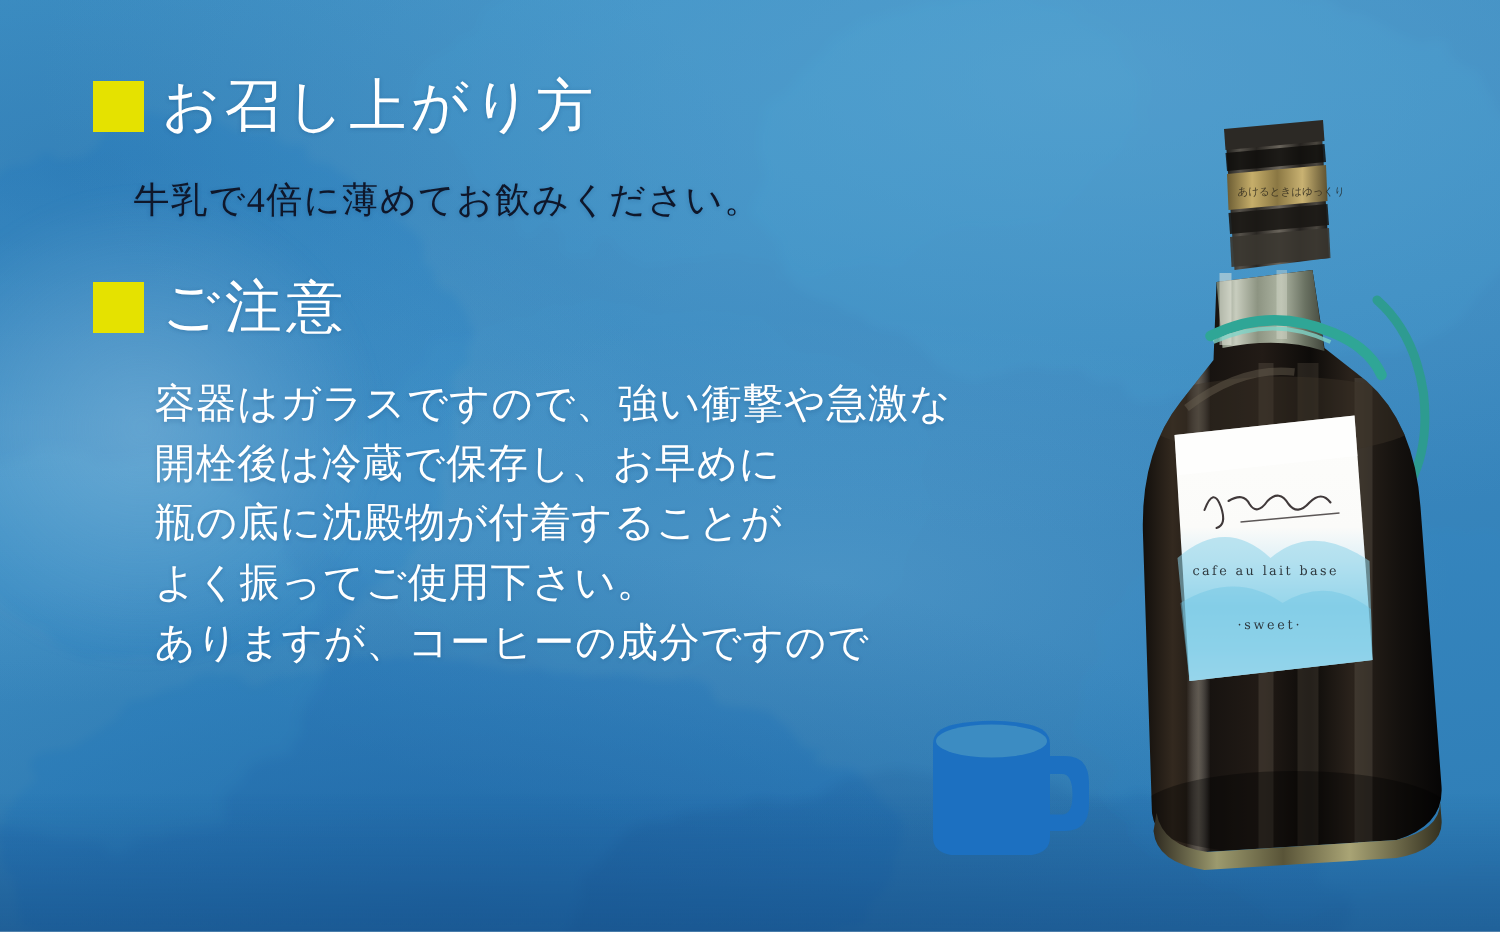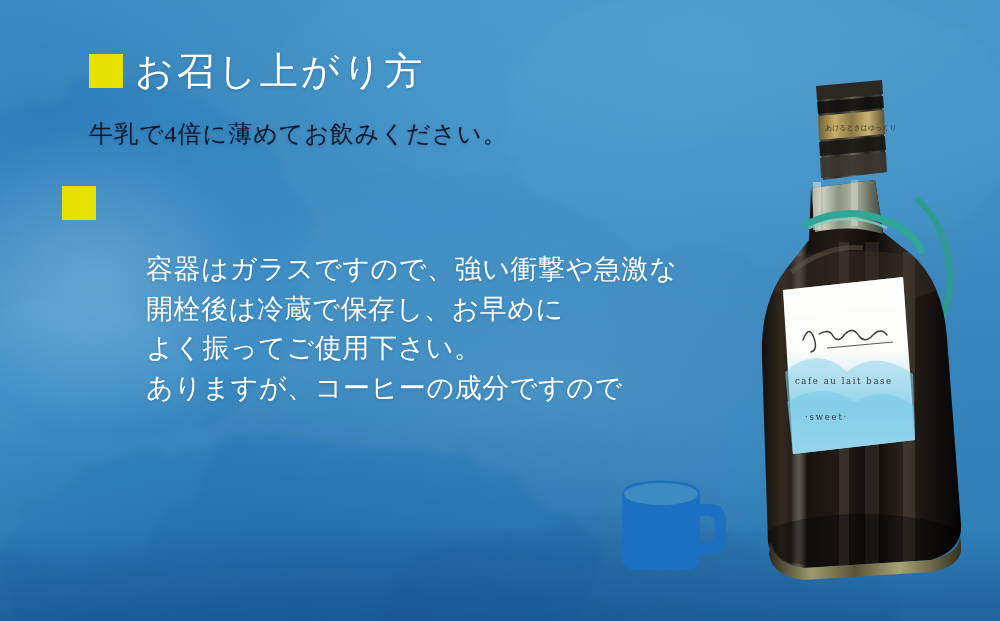--- a/index.html
+++ b/index.html
@@ -72,21 +72,21 @@
   }
   .heading-text {
     font-size: 38px;
     line-height: 1;
     letter-spacing: 3px;
     color: #ffffff;
     text-shadow: 0 1px 3px rgba(18,70,120,.30);
     white-space: nowrap;
   }
 
-  .heading-1 { left: 62px; top: 52px; margin-left: 27px; }
+  .heading-1 { left: 62px; top: 52px; }
   .heading-2 { left: 62px; top: 186px; }
 
   .lead {
     position: absolute;
     left: 89px;
     top: 118px;
     font-size: 24px;
     line-height: 1.35;
     letter-spacing: 1px;
     color: #0f172a;
@@ -98,21 +98,21 @@
     position: absolute;
     left: 103px;
     top: 250px;
     width: 590px;
     font-size: 27px;
     line-height: 1.47;
     letter-spacing: .6px;
     color: #ffffff;
     text-shadow: 0 1px 3px rgba(18,70,120,.28);
   }
-  .body-block .ln { display: block; white-space: nowrap; margin-left: 43px; }
+  .body-block .ln { display: block; white-space: nowrap; }
 
   
   .mug {
     position: absolute;
     left: 614px;
     top: 470px;
     width: 120px;
     height: 110px;
   }
 
@@ -179,25 +179,27 @@
       <span class="bullet"></span>
       <span class="heading-text">お召し上がり方</span>
     </div>
 
     <div class="lead">
       <span class="ln">牛乳で4倍に薄めてお飲みください。</span>
     </div>
 
     <div class="heading heading-2">
       <span class="bullet"></span>
+      <span class="heading-text">ご注意</span>
     </div>
 
     <div class="body-block">
       <span class="ln">容器はガラスですので、強い衝撃や急激な</span>
       <span class="ln">開栓後は冷蔵で保存し、お早めに</span>
+      <span class="ln">瓶の底に沈殿物が付着することが</span>
       <span class="ln">よく振ってご使用下さい。</span>
       <span class="ln">ありますが、コーヒーの成分ですので</span>
     </div>
   </div>
 
   <svg class="mug" viewBox="0 0 120 110" width="120" height="110">
     <g fill="#1c70c1">
       <path d="M8,26 Q8,16 22,13 Q48,8 72,13 Q86,16 86,26 L86,88 Q86,98 74,100 L20,100 Q8,98 8,88 Z"></path>
       <path d="M86,34 L96,34 Q112,34 112,52 L112,66 Q112,84 96,84 L86,84 L86,73 L94,73 Q101,73 101,60 Q101,46 94,46 L86,46 Z"></path>
     </g>
@@ -310,16 +312,16 @@
         <path d="M50,300 Q82,272 112,300 Q140,276 178,302 L180,368 L58,382 Z" fill="#8ed3ea" opacity=".55"></path>
         <path d="M52,330 Q88,308 120,330 Q150,312 179,334 L180,368 L58,382 Z" fill="#6fc6e4" opacity=".45"></path>
 
         <path d="M68,268 q6,-16 11,-2 q4,12 -3,14 M84,262 q10,-6 14,2 q5,8 12,-2 q8,-8 14,2 q6,8 14,-1 q8,-8 14,0" stroke="#40393a" stroke-width="1.4" fill="none" stroke-linecap="round"></path>
         <path d="M92,276 L158,270" stroke="#40393a" stroke-width="1" fill="none" opacity=".85"></path>
       </g>
     </svg>
 
     <div class="label-script" style="left:58px; top:250px; font-size:9px; opacity:0;">summer poetry</div>
     <div class="label-script" style="left:60px; top:304px; font-size:8.5px; font-style:normal; letter-spacing:1.6px; color:#2f3a40;">cafe au lait base</div>
-    <div class="label-script" style="left:70px; top:340px; font-size:8.5px; font-style:normal; letter-spacing:1.8px; color:#2f3a40;">·sweet·</div>
+    <div class="label-script" style="left:90px; top:340px; font-size:8.5px; font-style:normal; letter-spacing:1.8px; color:#2f3a40;">·sweet·</div>
   </div>
 
 </div>
 
 </body></html>

